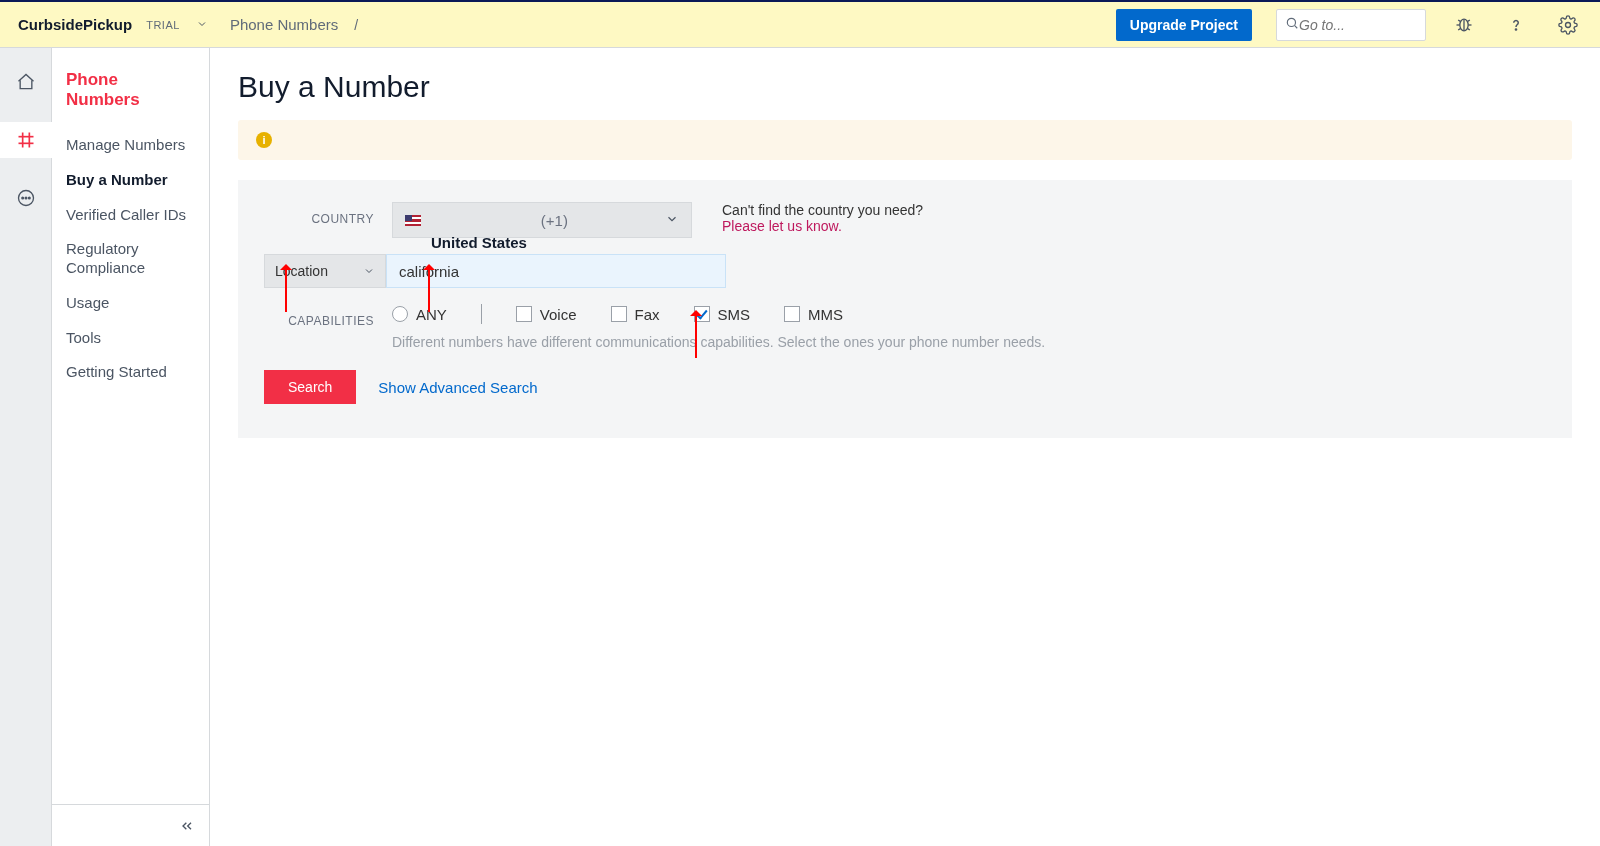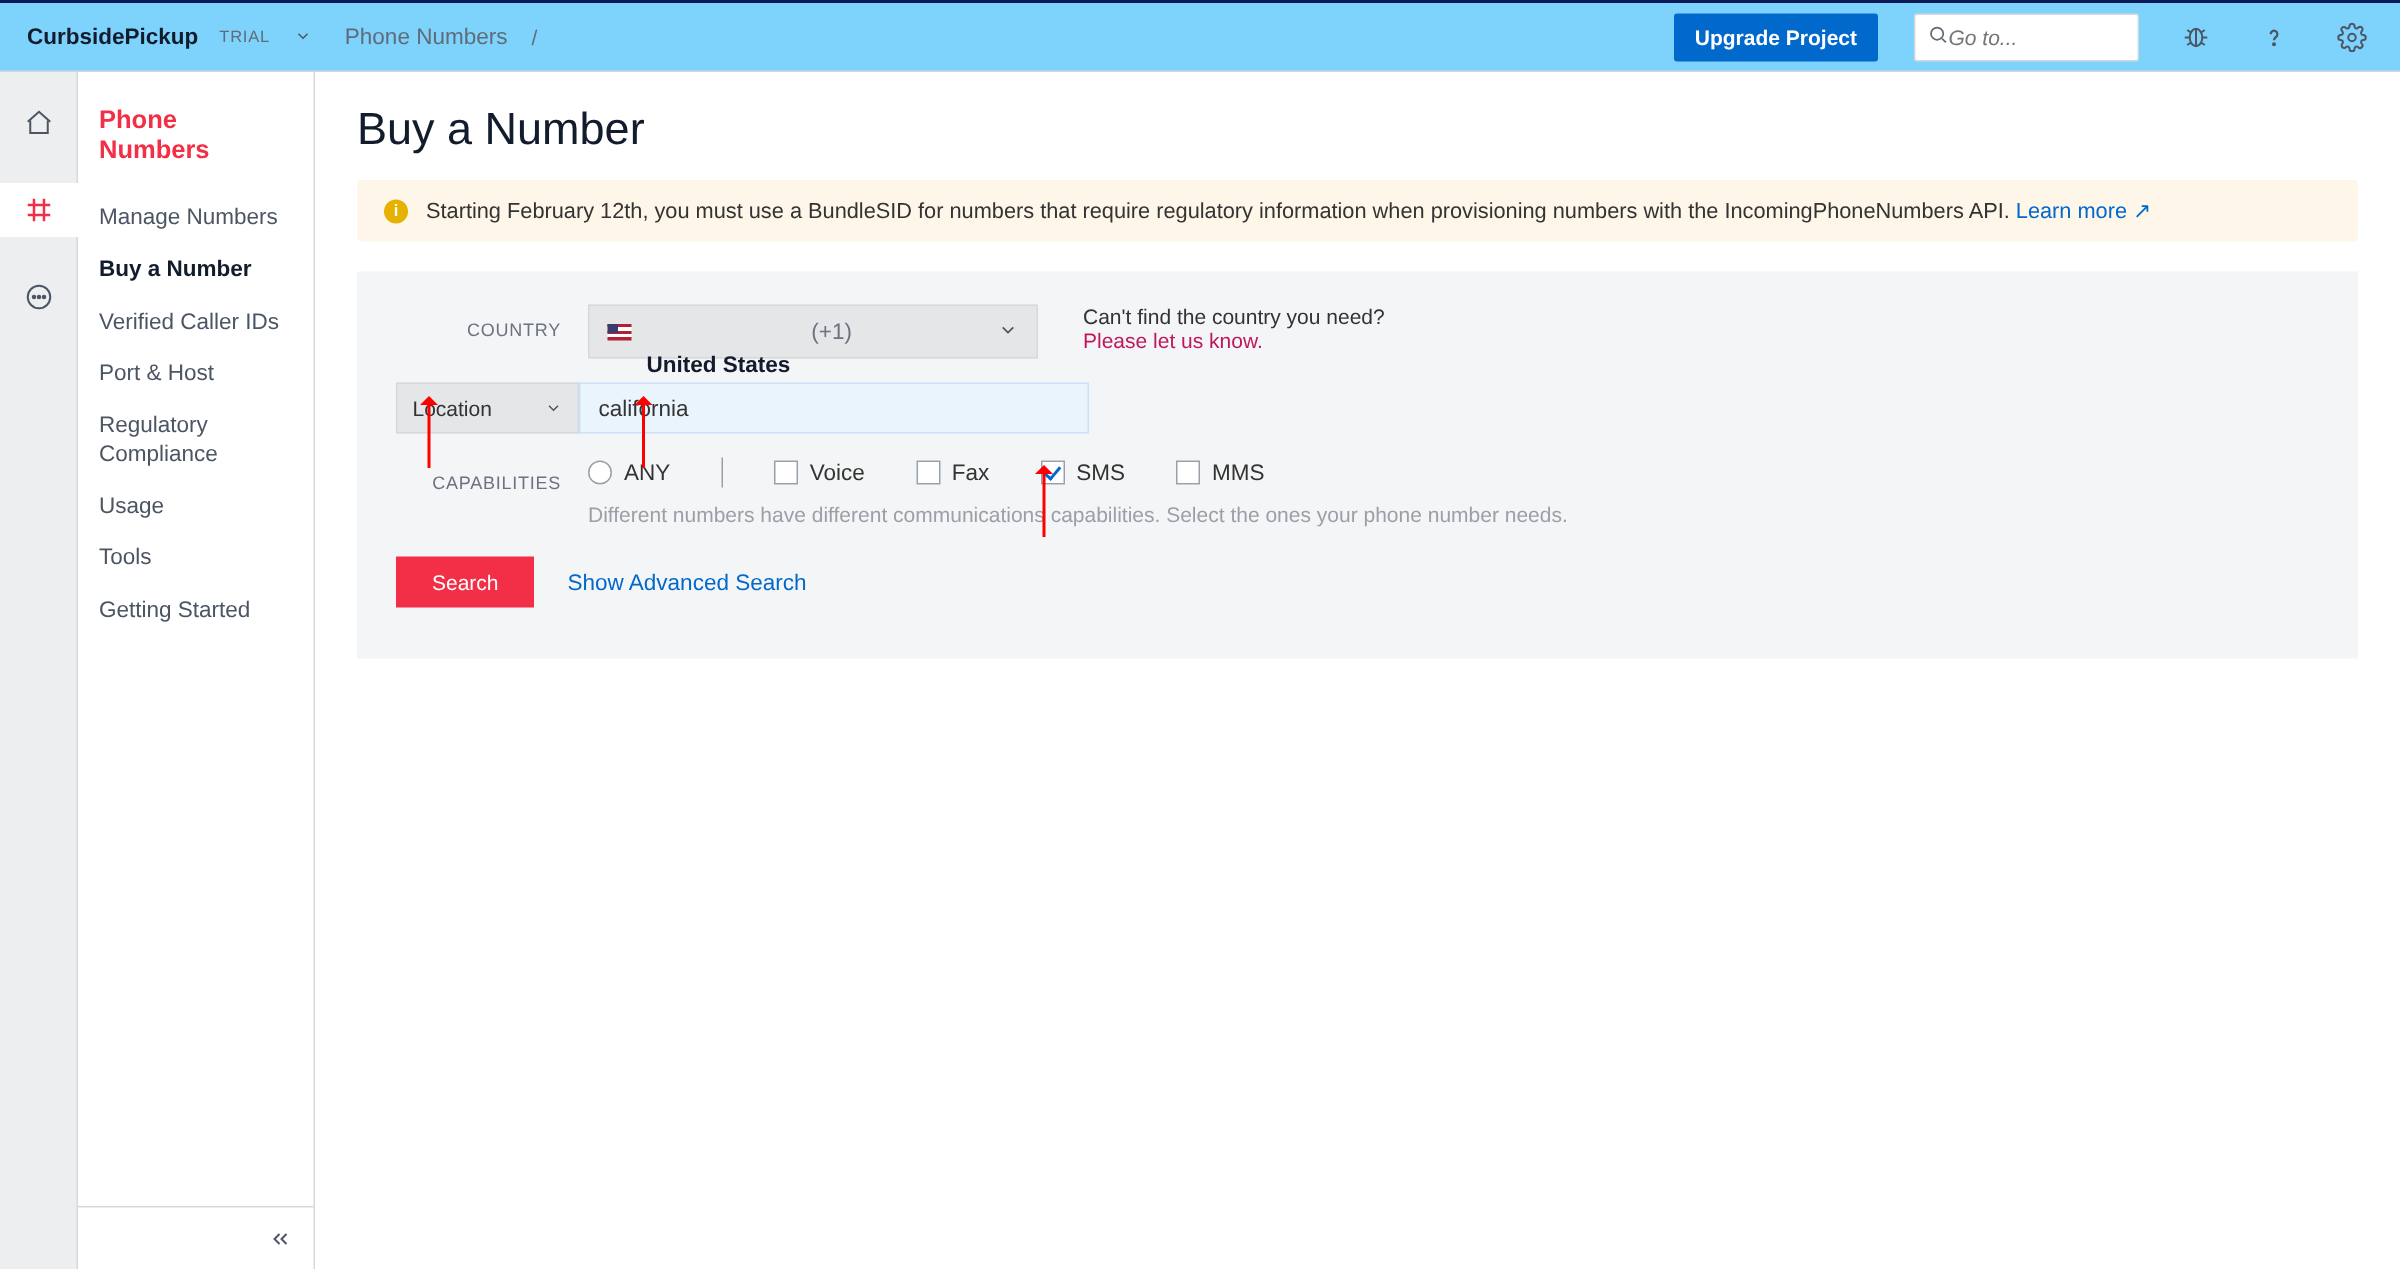--- a/index.html
+++ b/index.html
@@ -9,21 +9,21 @@
     color: #121c2d;
     background: #fff;
     width: 1600px;
     height: 846px;
     overflow: hidden;
   }
 
   
   .topbar {
     height: 48px;
-    background: #7dd3fc;
+    background: #fef9c3;
     border-top: 2px solid #0b1957;
     border-bottom: 1px solid #d6d9dc;
     display: flex;
     align-items: center;
     padding: 0 18px 0 18px;
     gap: 10px;
   }
   .project-name { font-weight: 600; font-size: 15px; }
   .trial-tag { font-size: 11px; letter-spacing: .5px; color: #606b79; margin-left: 4px; }
   .chevron-small { margin: 0 6px; color: #4b5563; }
@@ -341,43 +341,38 @@
         </svg>
     </div>
   </div>
 
   <div class="sidebar">
     <div class="sidebar-title">Phone Numbers</div>
     <div id="sidebar-items">
         <div class="sidebar-item">Manage Numbers</div>
         <div class="sidebar-item active">Buy a Number</div>
         <div class="sidebar-item">Verified Caller IDs</div>
-        <div class="sidebar-item">Port &amp; Host</div>
         <div class="sidebar-item">Regulatory Compliance</div>
         <div class="sidebar-item">Usage</div>
         <div class="sidebar-item">Tools</div>
         <div class="sidebar-item">Getting Started</div>
       </div>
     <div class="sidebar-footer">
       <svg width="16" height="16" viewBox="0 0 24 24" fill="none" stroke="currentColor" stroke-width="2">
           <polyline points="11 17 6 12 11 7"></polyline>
           <polyline points="18 17 13 12 18 7"></polyline>
         </svg>
     </div>
   </div>
 
   <div class="main">
     <h1 class="page-title">Buy a Number</h1>
 
     <div class="banner">
       <span class="banner-icon">i</span>
-      <span>
-        <span>Starting February 12th, you must use a BundleSID for numbers that require regulatory information when provisioning numbers with the IncomingPhoneNumbers API.</span>
-        <a href="#">Learn more ↗</a>
-      </span>
     </div>
 
     <div class="form-panel">
 
       <div class="form-row">
         <div class="form-label">COUNTRY</div>
         <div class="country-select">
           <span class="flag"></span>
           <span class="country-name">United States</span>
           <span class="country-code">(+1)</span>

